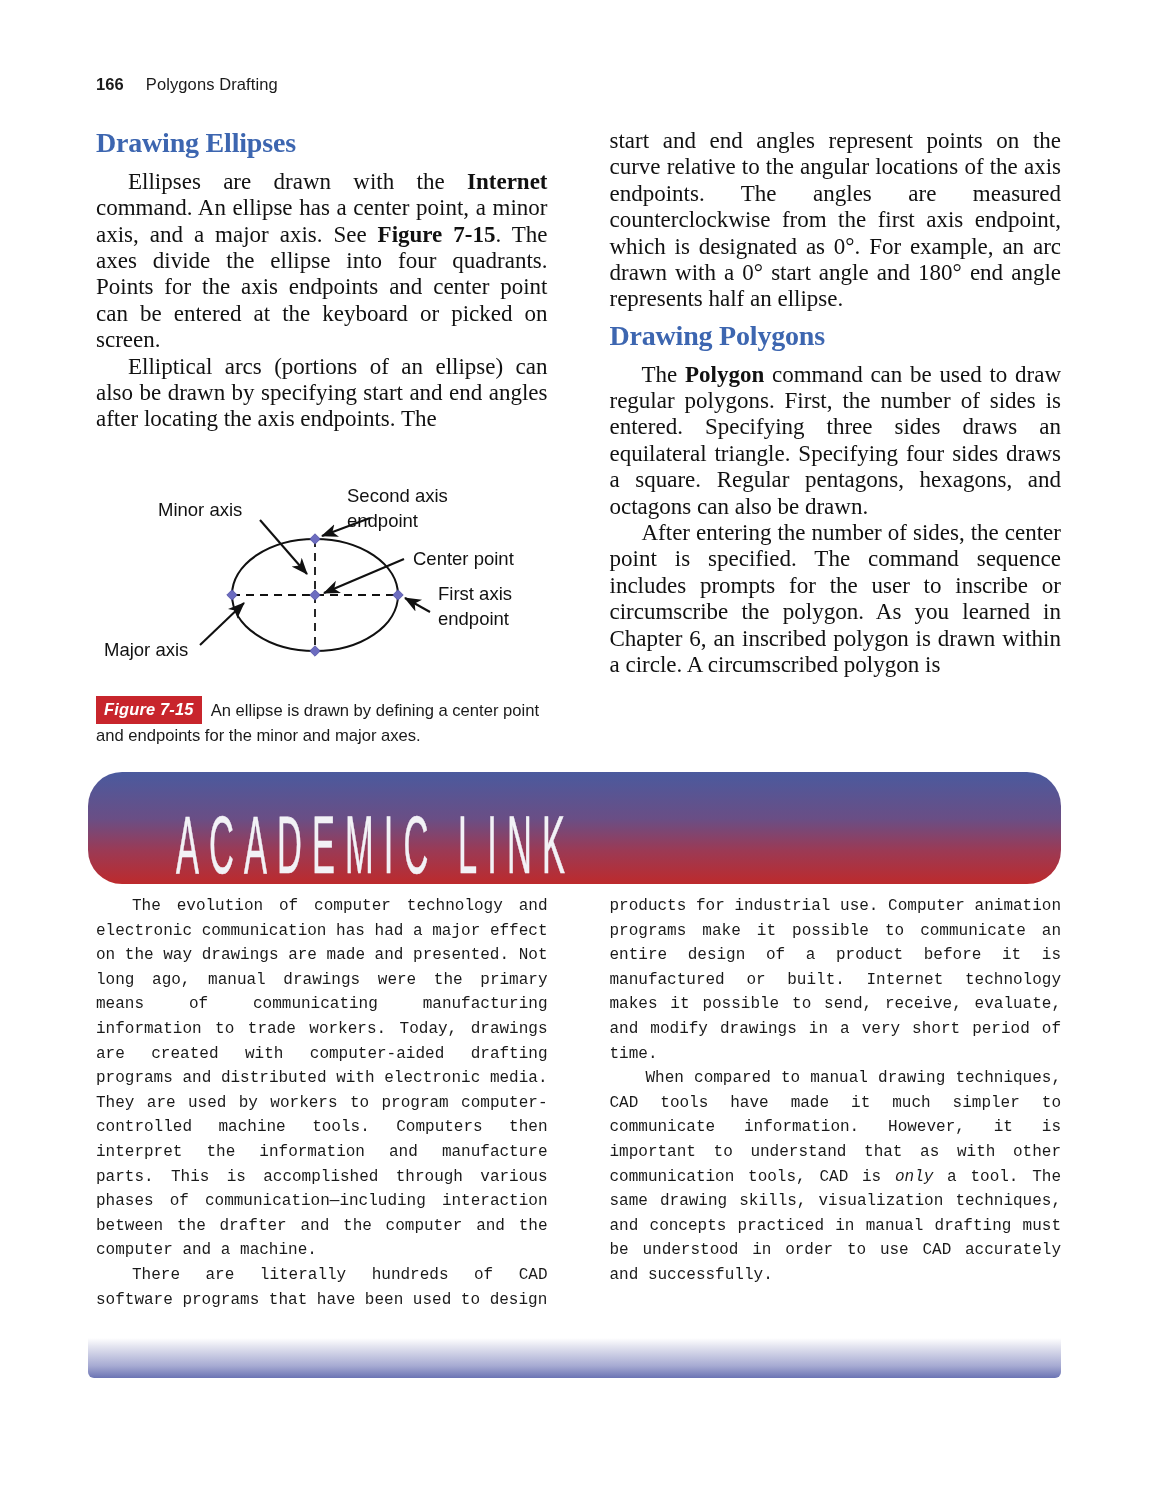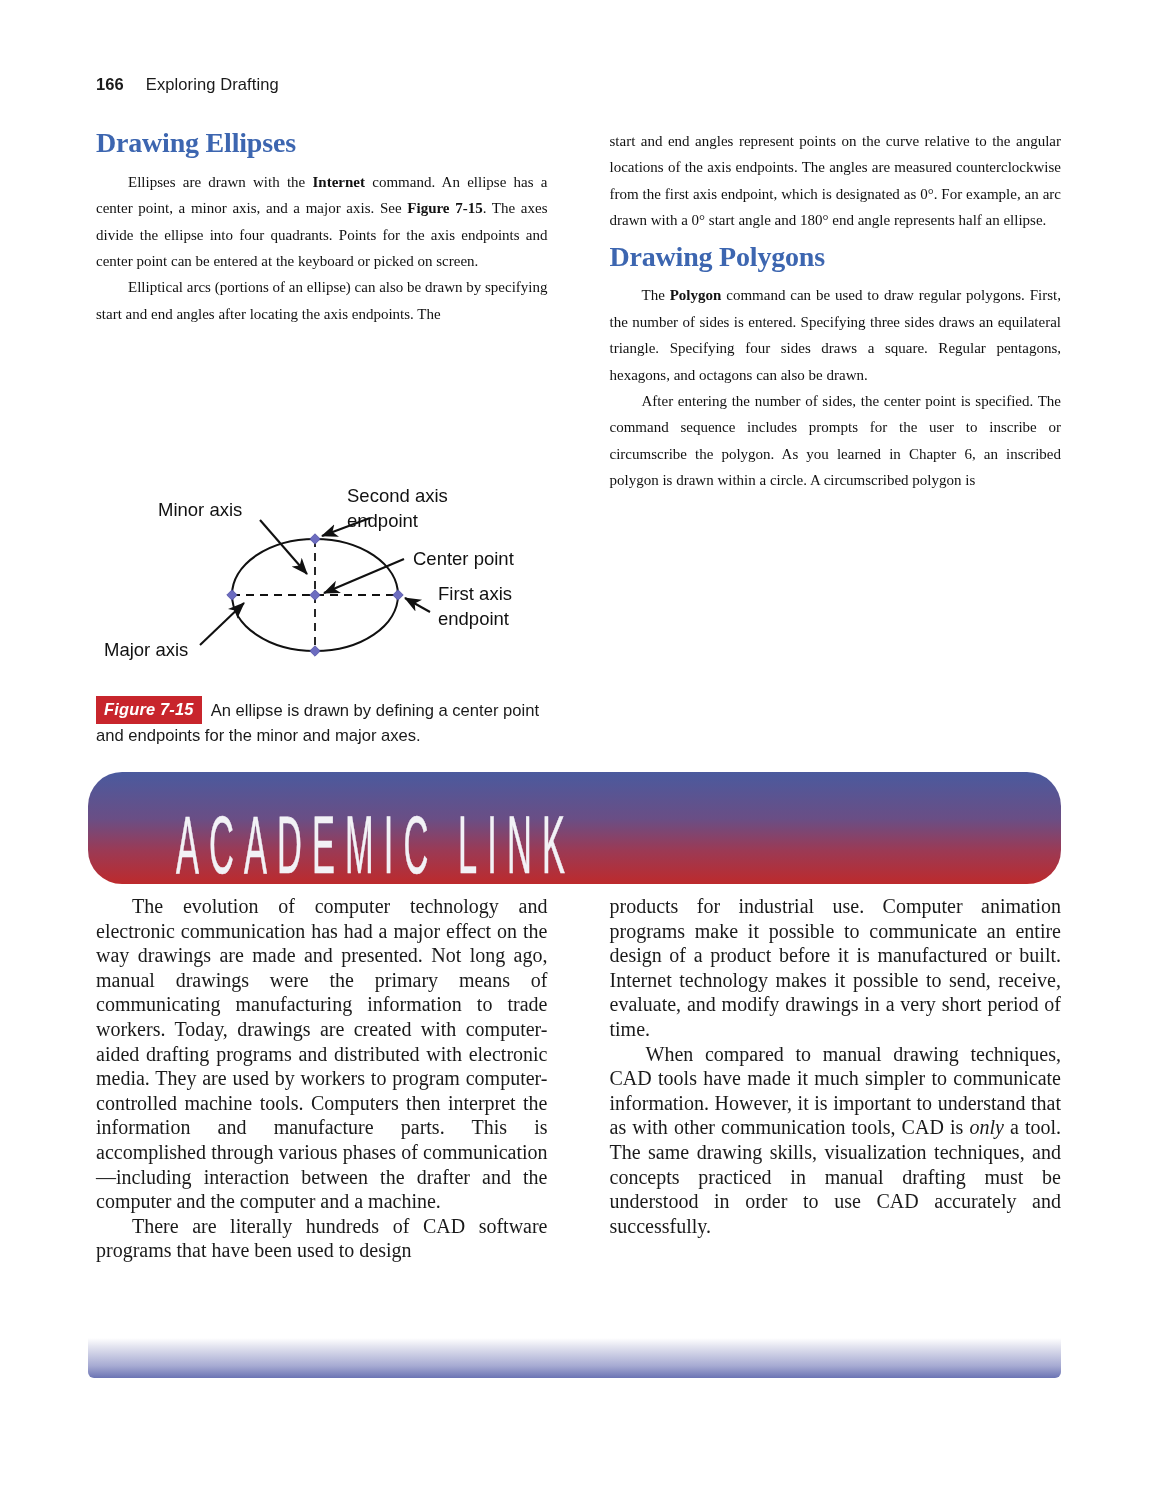--- a/index.html
+++ b/index.html
@@ -50,21 +50,21 @@
     color: #3D66B0;
     margin: 0 0 10px 0;
     letter-spacing: -0.2px;
     line-height: 1.1;
   }
   h2.section-head.tight-top { margin-top: 8px; }
 
   p.body-text {
     margin: 0;
     font-family: "Liberation Serif", serif;
-    font-size: 15px;
+    font-size: 23px;
     line-height: 26.4px;
     color: #111111;
     text-align: justify;
     text-indent: 32px;
     -webkit-hyphens: manual;
     hyphens: manual;
   }
   p.body-text.no-indent { text-indent: 0; }
   p.body-text b { font-weight: bold; }
 
@@ -149,22 +149,22 @@
     position: absolute;
     left: 8px;
     top: 122px;
     width: 965px;
     display: flex;
     gap: 62px;
   }
   .feature-col { width: 452px; }
   p.feature-text {
     margin: 0;
-    font-family: Liberation Serif, serif;
-    font-size: 20px;
+    font-family: Liberation Mono, monospace;
+    font-size: 16px;
     line-height: 24.6px;
     color: #1a1a1a;
     text-align: justify;
     text-indent: 36px;
   }
   p.feature-text.no-indent { text-indent: 0; }
   p.feature-text i { font-style: italic; }
 
   .feature-footer {
     position: absolute;
@@ -173,21 +173,21 @@
     width: 973px;
     height: 40px;
     background: linear-gradient(to bottom, #FFFFFF 0%, #E2E3EF 22%, #A6AAD2 70%, #6B74B4 100%);
     border-radius: 0 0 6px 6px;
   }
 </style>
 </head>
 <body>
 
 <div class="running-head">
-  <span class="page-num">166</span><span>Exploring Drafting</span>
+  <span class="page-num">166</span><span>Polygons Drafting</span>
 </div>
 
 <div class="columns">
 
   <div class="col">
     <h2 class="section-head">Drawing Ellipses</h2>
     <p class="body-text"><span>Ellipses are drawn with the </span><b>Internet</b><span> command. An ellipse has a center point, a minor axis, and a major axis. See </span><b>Figure 7-15</b><span>. The axes divide the ellipse into four quadrants. Points for the axis endpoints and center point can be entered at the keyboard or picked on screen.</span></p>
     <p class="body-text">Elliptical arcs (portions of an ellipse) can also be drawn by specifying start and end angles after locating the axis endpoints. The</p>
   </div>
 

